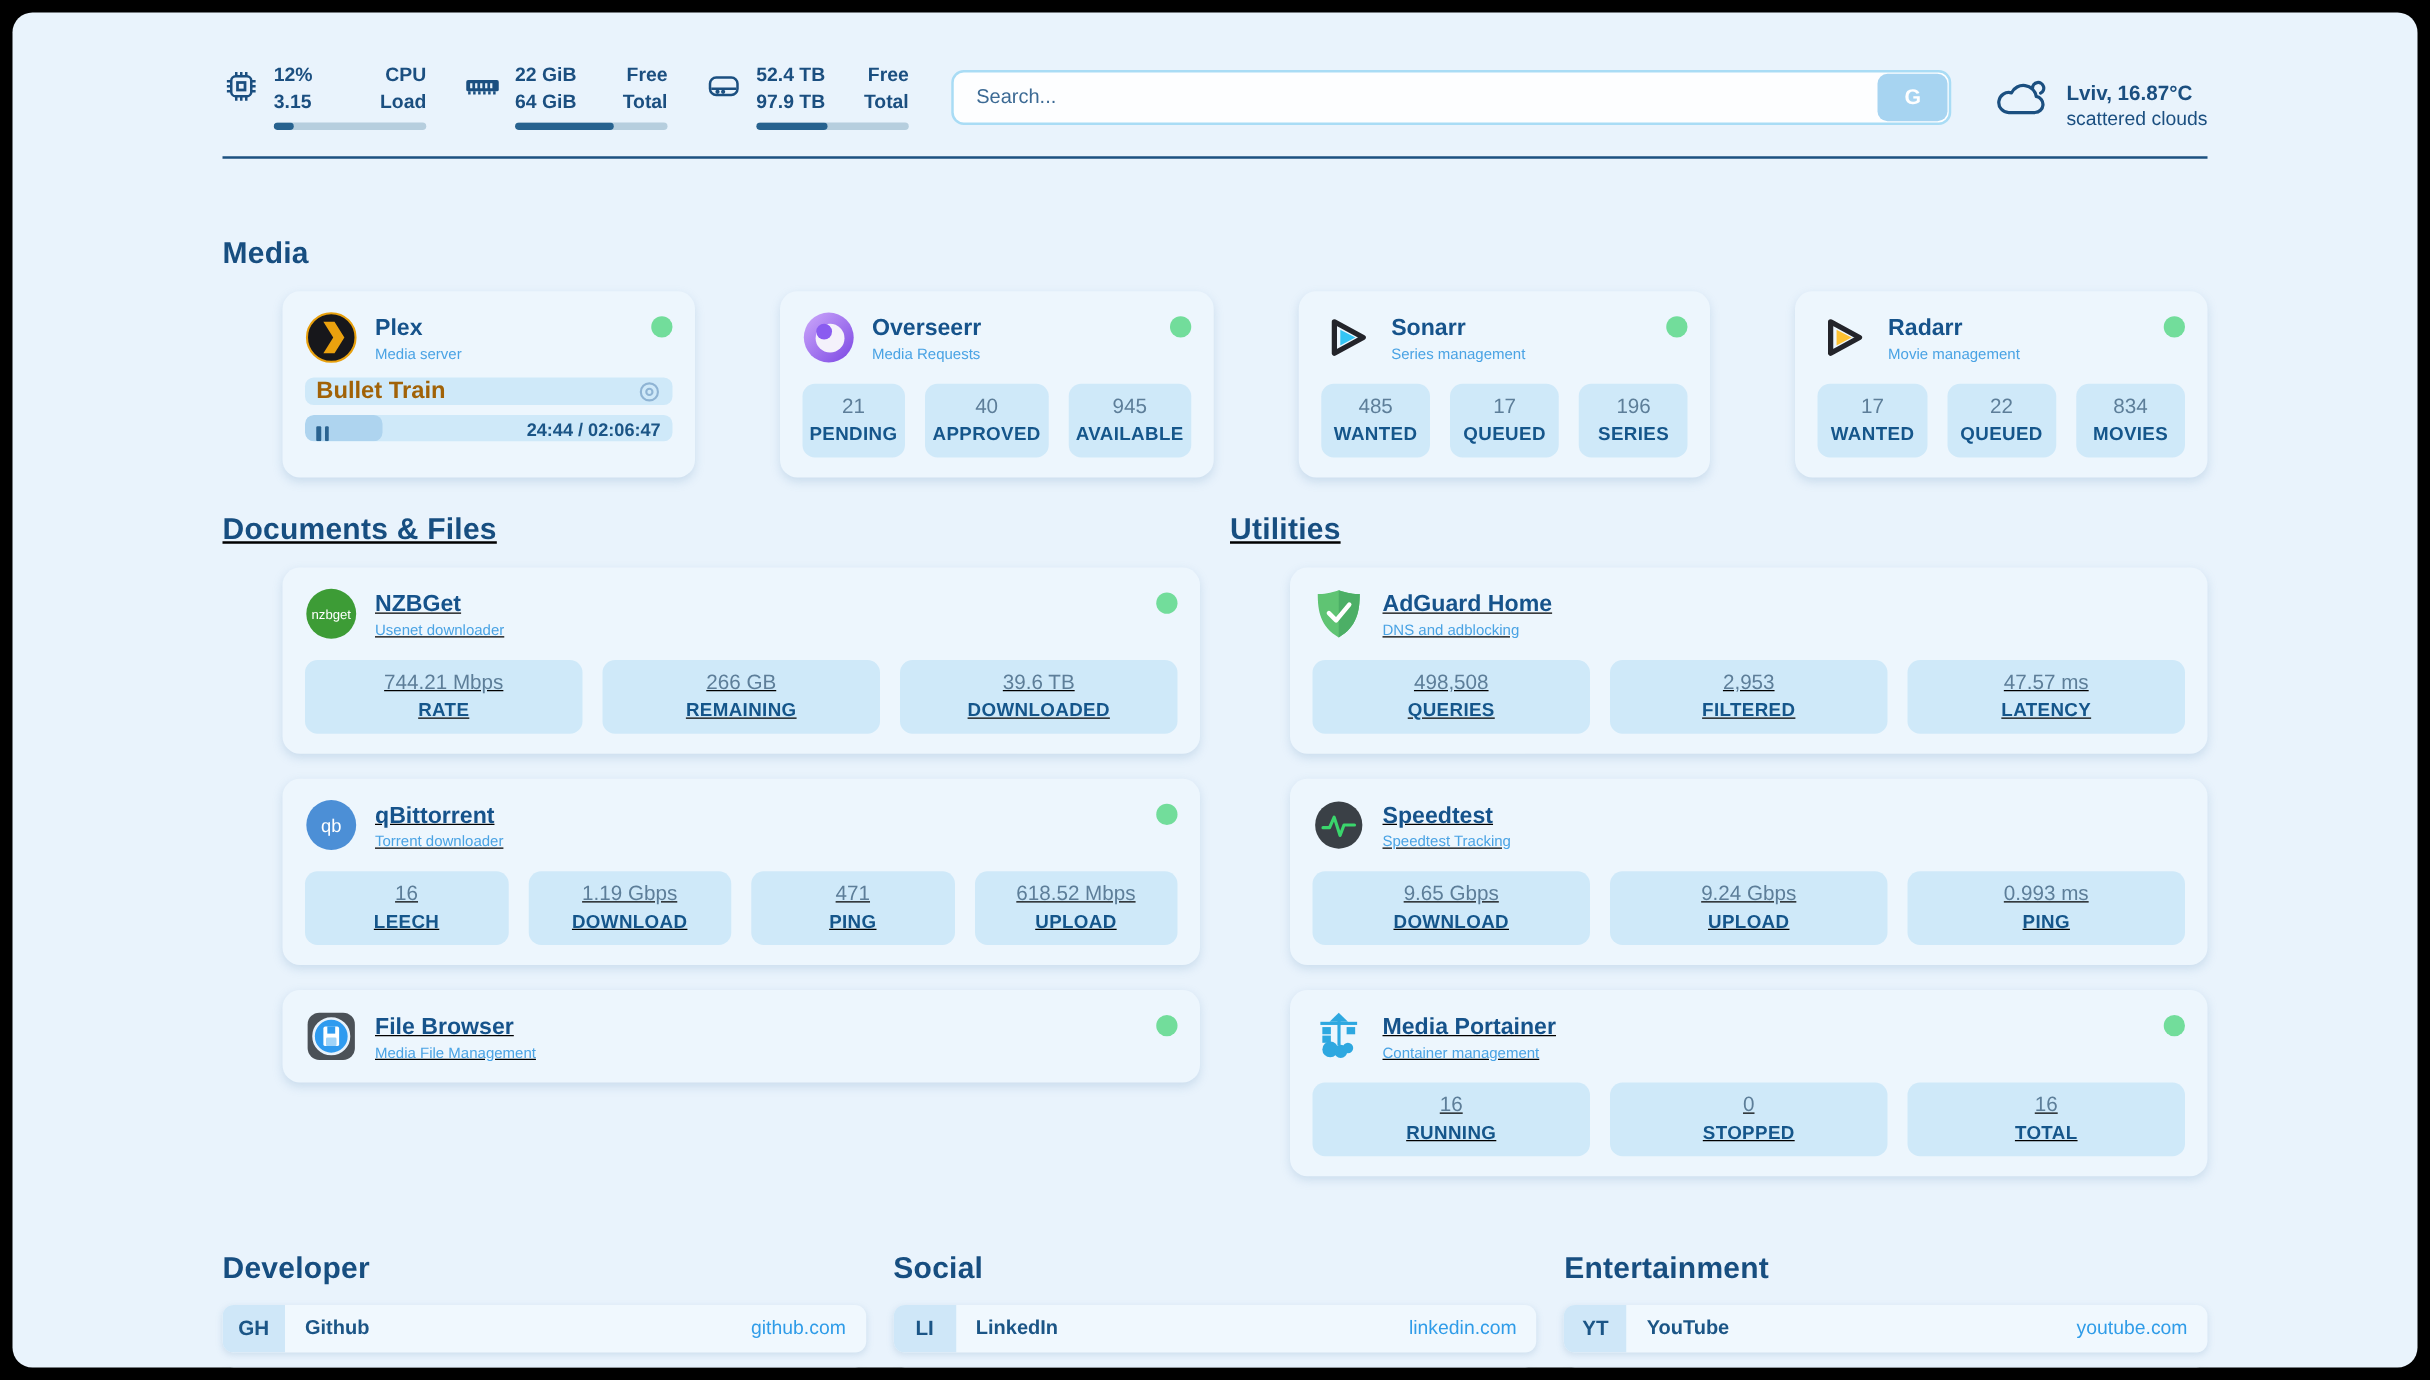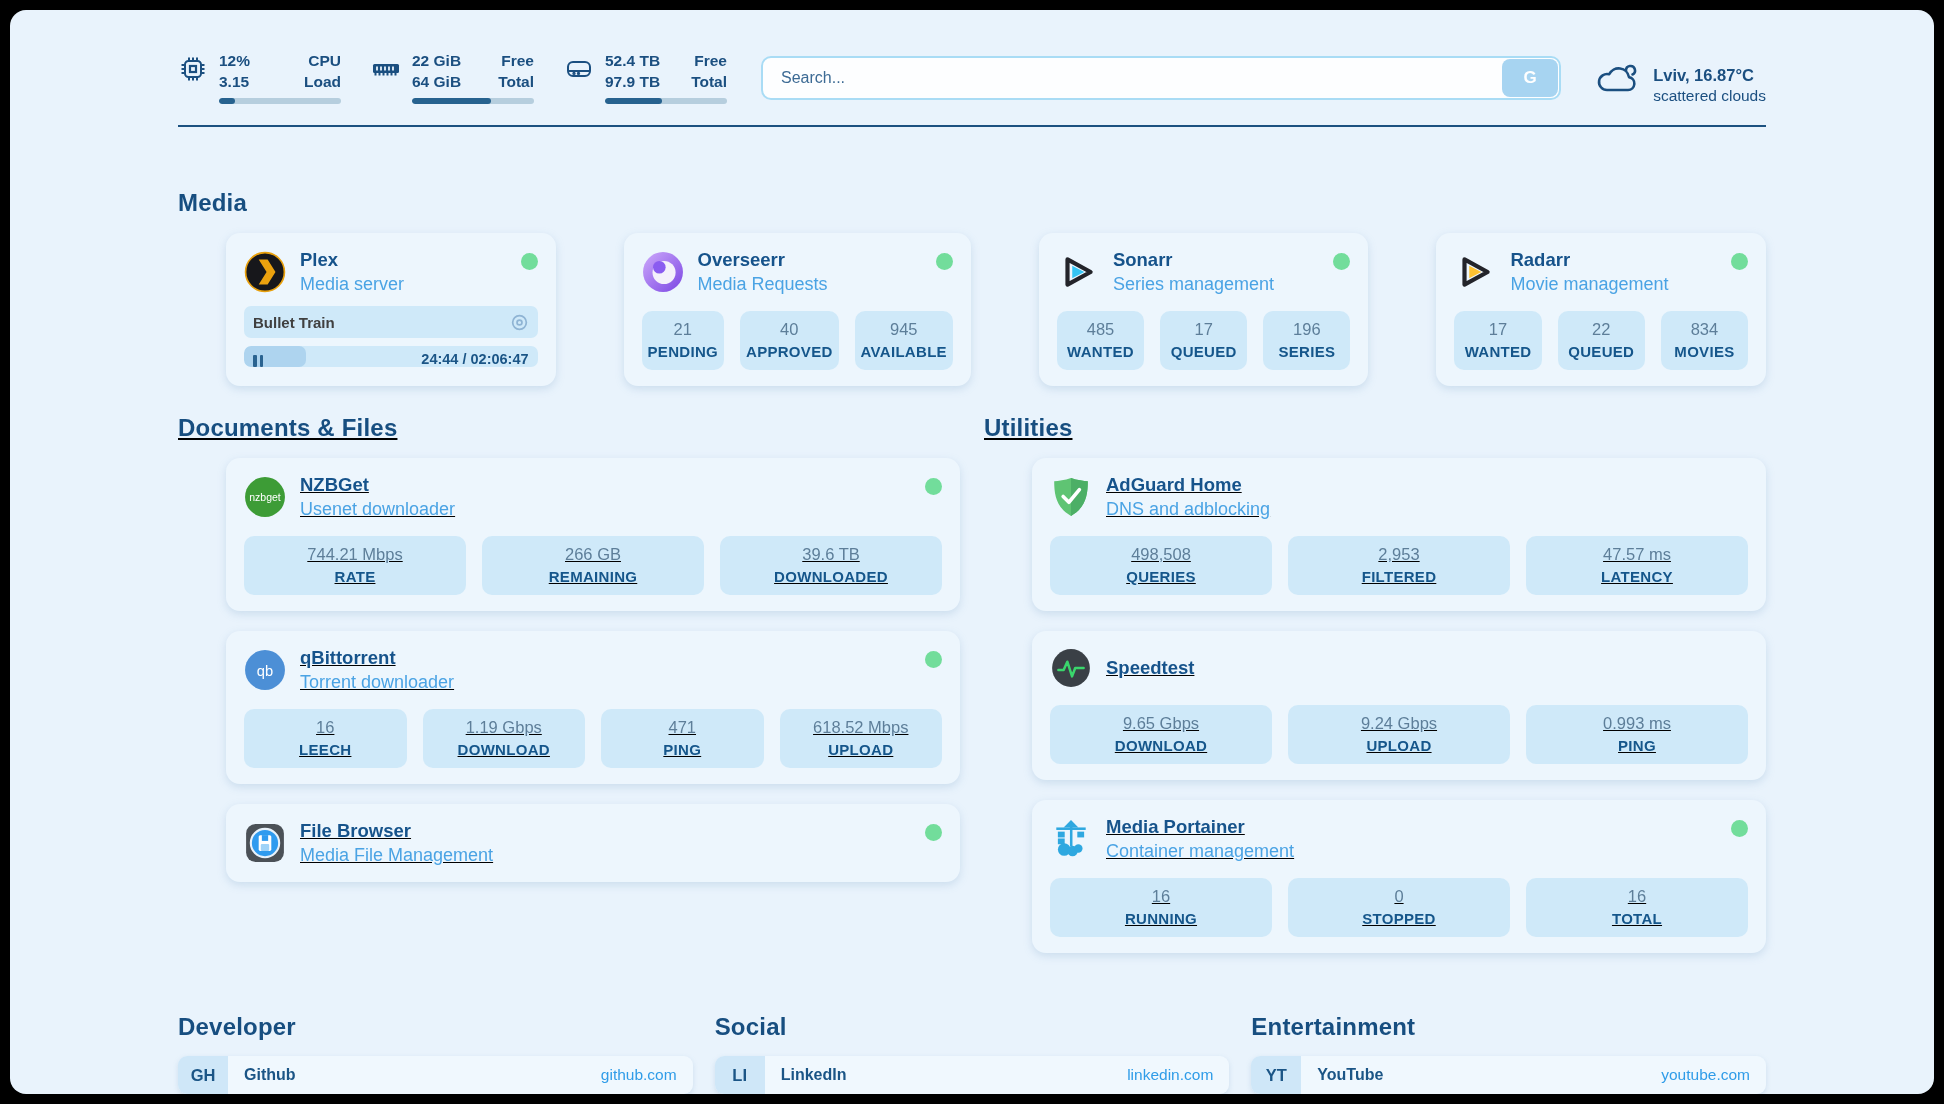--- a/index.html
+++ b/index.html
@@ -39,31 +39,31 @@
   .cards-grid4 { margin-top:16px; display:grid; grid-template-columns:repeat(4,1fr); gap:20px; }
   .two-col { margin-top:28px; display:grid; grid-template-columns:1fr 1fr; gap:24px;text-decoration:underline; }
   .col-stack { display:flex; flex-direction:column; gap:20px; margin-top:16px; }
 
   .card { background:#edf6fd; border-radius:14px; padding:16px 18px; box-shadow:0 3px 8px rgba(125,165,200,0.28); cursor:pointer;margin-left:48px; }
   .card-head { display:flex; align-items:center; gap:14px; }
   .card-icon { width:42px; height:42px; flex:0 0 auto; }
   .card-icon svg { width:42px; height:42px; display:block; }
   .card-titles { display:flex; flex-direction:column; flex:1; }
   .card-name { color:#16538b; font-size:18.5px; font-weight:700; }
-  .card-sub { color:#4aa3e4; font-size:18px; margin-top:3px; }
+  .card-sub { color:#4aa3e4; font-size:12px; margin-top:3px; }
   .dot { width:17px; height:17px; border-radius:50%; background:#72dd9b; flex:0 0 auto; align-self:flex-start; margin-top:4px; }
 
   .stats-row { display:flex; gap:16px; margin-top:16px; }
   .stat { flex:1; background:#cfe9f9; border-radius:10px; padding:9px 6px 10px; text-align:center; }
   .stat-value { color:#5d7e99; font-size:16.5px; }
   .stat-label { color:#15568b; font-size:15px; font-weight:700; margin-top:4px; letter-spacing:0.3px; }
 
   
-  .np-row { margin-top:11px; background:#cfe9f9; border-radius:7px; height:32px; display:flex; align-items:center;
-            justify-content:space-between; padding:0 9px; color:#404040; font-size:15px; font-weight:700; }
+  .np-row { margin-top:11px; background:#cfe9f9; border-radius:7px; height:22px; display:flex; align-items:center;
+            justify-content:space-between; padding:0 9px; color:#a16207; font-size:19px; font-weight:700; }
   .np-progress { margin-top:8px; background:#cfe9f9; border-radius:7px; height:21px; position:relative;
                  display:flex; align-items:flex-end; overflow:hidden; }
   .np-fill { position:absolute; left:0; top:0; bottom:0; background:#aed4ef; border-radius:7px; }
   .pause { position:relative; margin-left:9px; display:flex; gap:3px; cursor:pointer; }
   .pause span { width:3.5px; height:12px; background:#2a6390; border-radius:1px; display:block; }
   .np-time { position:absolute; right:9px; color:#1b5586; font-size:14.5px; font-weight:700; }
 
   
   .links-grid { margin-top:60px; display:grid; grid-template-columns:1fr 1fr 1fr; gap:22px; }
   .link-list { display:flex; flex-direction:column; gap:12px; margin-top:15px; }
@@ -436,20 +436,21 @@
         <div class="card">
           <div class="card-head">
             <span class="card-icon">
               <svg viewBox="0 0 40 40">
                     <circle cx="20" cy="20" r="18" fill="#3a4046"></circle>
                     <path d="M8 22h5l3.5-8 4.5 14 3-8h8" stroke="#3ad66c" stroke-width="2.4" fill="none" stroke-linecap="round" stroke-linejoin="round"></path>
                   </svg>
             </span>
             <div class="card-titles">
               <span class="card-name">Speedtest</span>
+              <span class="card-sub">Speedtest Tracking</span>
             </div>
           </div>
           <div class="stats-row">
             <div class="stat">
                   <div class="stat-value">9.65 Gbps</div>
                   <div class="stat-label">DOWNLOAD</div>
                 </div>
             <div class="stat">
                   <div class="stat-value">9.24 Gbps</div>
                   <div class="stat-label">UPLOAD</div>

